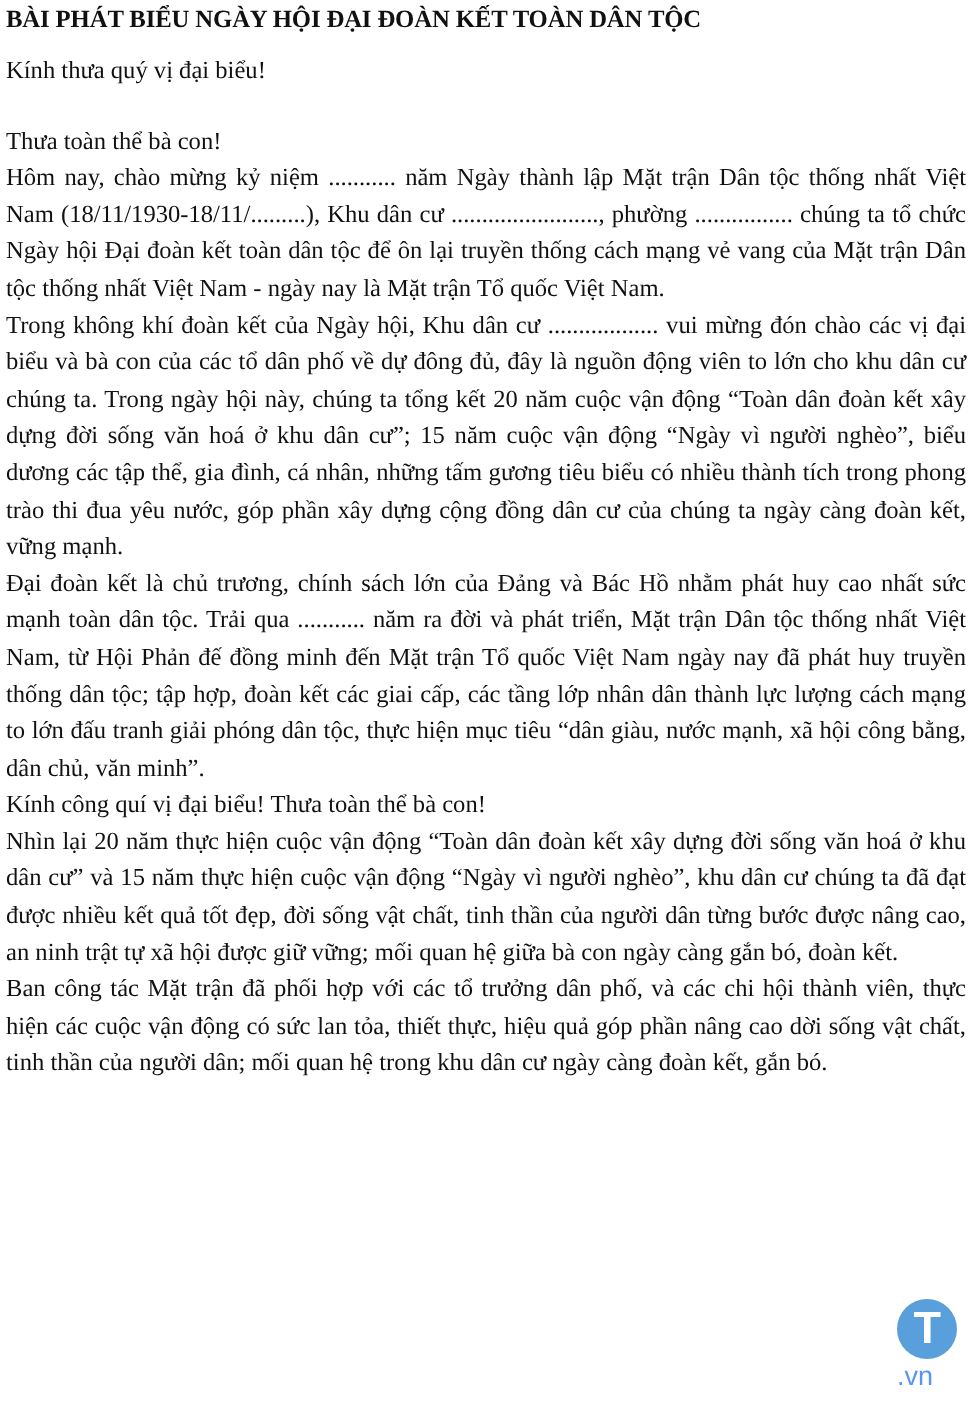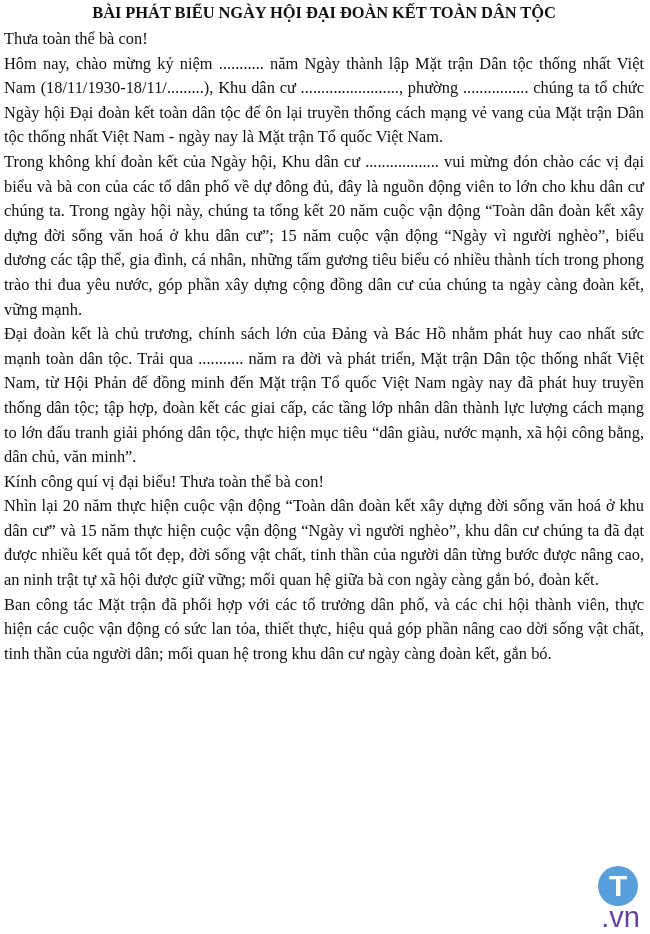--- a/index.html
+++ b/index.html
@@ -17,36 +17,35 @@
     }
     .page {
       position: absolute;
       left: 0;
       top: 0;
       width: 650px;
       padding: 0 6px 0 4px;
       box-sizing: border-box;
     }
     .title {
-      text-align: center;
       font-weight: bold;
       font-size: 16.5px;
       line-height: 20px;
       margin: 3px 0 0 0;
       letter-spacing: -0.1px;
       font-family: Liberation Serif, serif;
     }
     p {
       margin: 0;
       font-size: 16.4px;
       line-height: 24.6px;
       text-align: justify;
     }
     .p-greet1 { margin-top: 12px; }
-    .p-greet2 { margin-top: 4px; }
+    .p-greet2 { margin-top: 22px; }
     .p-body { }
     .watermark {
       position: absolute;
       right: 10px;
       bottom: 6px;
       font-family: "Liberation Sans", "DejaVu Sans", sans-serif;
       color: #3d8fd6;
       opacity: 0.85;
       pointer-events: none;
     }
@@ -65,31 +64,32 @@
       border-radius: 50%;
       background: #3d8fd6;
       color: #ffffff;
       font-size: 30px;
       font-weight: bold;
       text-align: center;
       line-height: 40px;
       margin-right: 2px;
     }
     .watermark .wm-tld {
-      font-size: 29px;
-      text-align: right;
+      font-size: 18px;
+      text-align: left;
       line-height: 22px;
-      color: #4c1d95;
+      color: #3b82f6;
     }
   </style>
 </head>
 <body>
 
 <div class="page">
   <div class="title">BÀI PHÁT BIỂU NGÀY HỘI ĐẠI ĐOÀN KẾT TOÀN DÂN TỘC</div>
+  <p class="p-greet1">Kính thưa quý vị đại biểu!</p>
   <p class="p-greet2">Thưa toàn thể bà con!</p>
   <p class="p-body">Hôm nay, chào mừng kỷ niệm ........... năm Ngày thành lập Mặt trận Dân tộc thống nhất Việt Nam (18/11/1930-18/11/.........), Khu dân cư ........................, phường ................ chúng ta tổ chức Ngày hội Đại đoàn kết toàn dân tộc để ôn lại truyền thống cách mạng vẻ vang của Mặt trận Dân tộc thống nhất Việt Nam - ngày nay là Mặt trận Tổ quốc Việt Nam.</p>
   <p class="p-body">Trong không khí đoàn kết của Ngày hội, Khu dân cư .................. vui mừng đón chào các vị đại biểu và bà con của các tổ dân phố về dự đông đủ, đây là nguồn động viên to lớn cho khu dân cư chúng ta. Trong ngày hội này, chúng ta tổng kết 20 năm cuộc vận động “Toàn dân đoàn kết xây dựng đời sống văn hoá ở khu dân cư”; 15 năm cuộc vận động “Ngày vì người nghèo”, biểu dương các tập thể, gia đình, cá nhân, những tấm gương tiêu biểu có nhiều thành tích trong phong trào thi đua yêu nước, góp phần xây dựng cộng đồng dân cư của chúng ta ngày càng đoàn kết, vững mạnh.</p>
   <p class="p-body">Đại đoàn kết là chủ trương, chính sách lớn của Đảng và Bác Hồ nhằm phát huy cao nhất sức mạnh toàn dân tộc. Trải qua ........... năm ra đời và phát triển, Mặt trận Dân tộc thống nhất Việt Nam, từ Hội Phản đế đồng minh đến Mặt trận Tổ quốc Việt Nam ngày nay đã phát huy truyền thống dân tộc; tập hợp, đoàn kết các giai cấp, các tầng lớp nhân dân thành lực lượng cách mạng to lớn đấu tranh giải phóng dân tộc, thực hiện mục tiêu “dân giàu, nước mạnh, xã hội công bằng, dân chủ, văn minh”.</p>
   <p class="p-body">Kính công quí vị đại biểu! Thưa toàn thể bà con!</p>
   <p class="p-body">Nhìn lại 20 năm thực hiện cuộc vận động “Toàn dân đoàn kết xây dựng đời sống văn hoá ở khu dân cư” và 15 năm thực hiện cuộc vận động “Ngày vì người nghèo”, khu dân cư chúng ta đã đạt được nhiều kết quả tốt đẹp, đời sống vật chất, tinh thần của người dân từng bước được nâng cao, an ninh trật tự xã hội được giữ vững; mối quan hệ giữa bà con ngày càng gắn bó, đoàn kết.</p>
   <p class="p-body">Ban công tác Mặt trận đã phối hợp với các tổ trưởng dân phố, và các chi hội thành viên, thực hiện các cuộc vận động có sức lan tỏa, thiết thực, hiệu quả góp phần nâng cao dời sống vật chất, tinh thần của người dân; mối quan hệ trong khu dân cư ngày càng đoàn kết, gắn bó.</p>
 </div>
 
 <div class="watermark">

